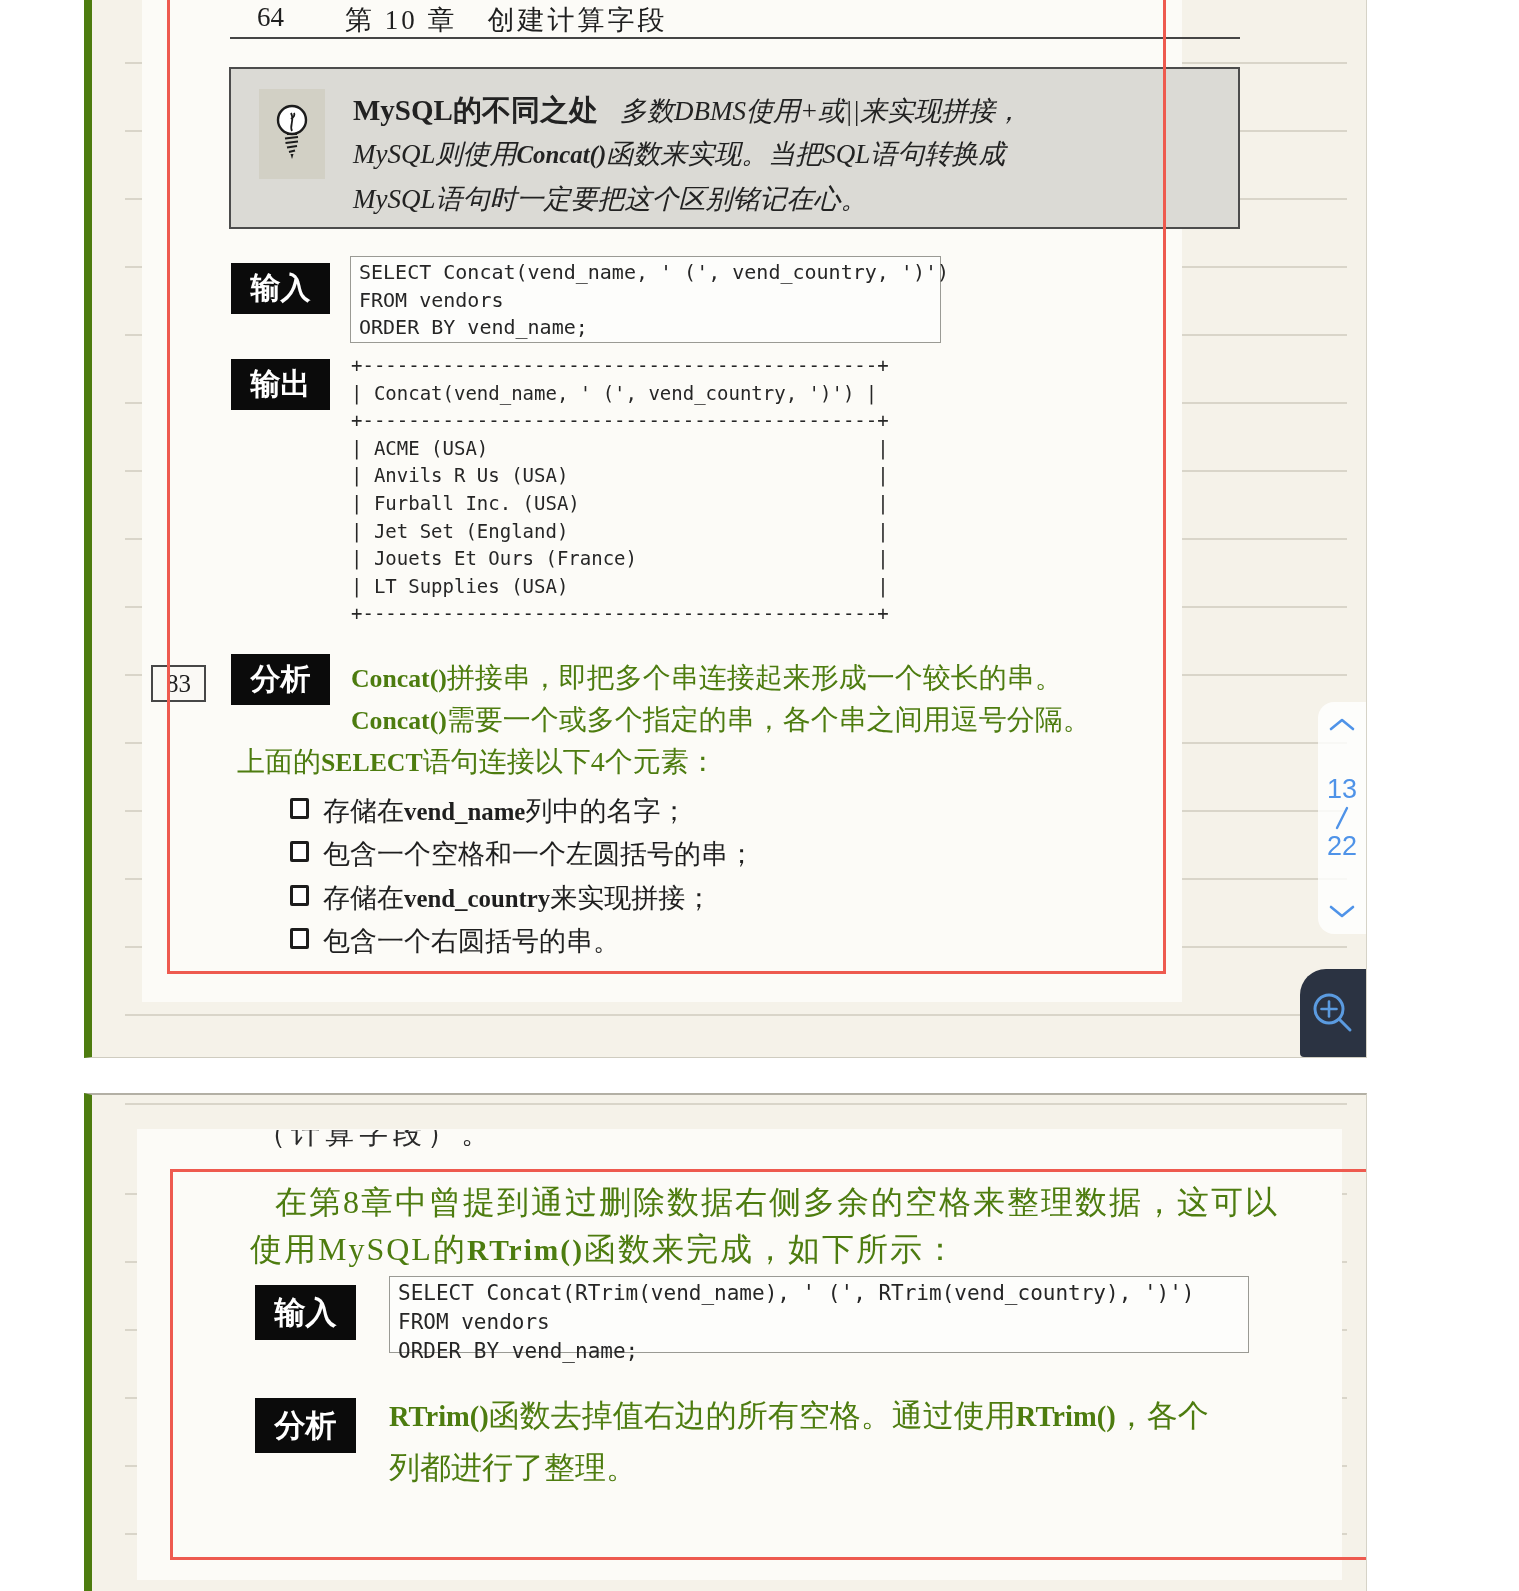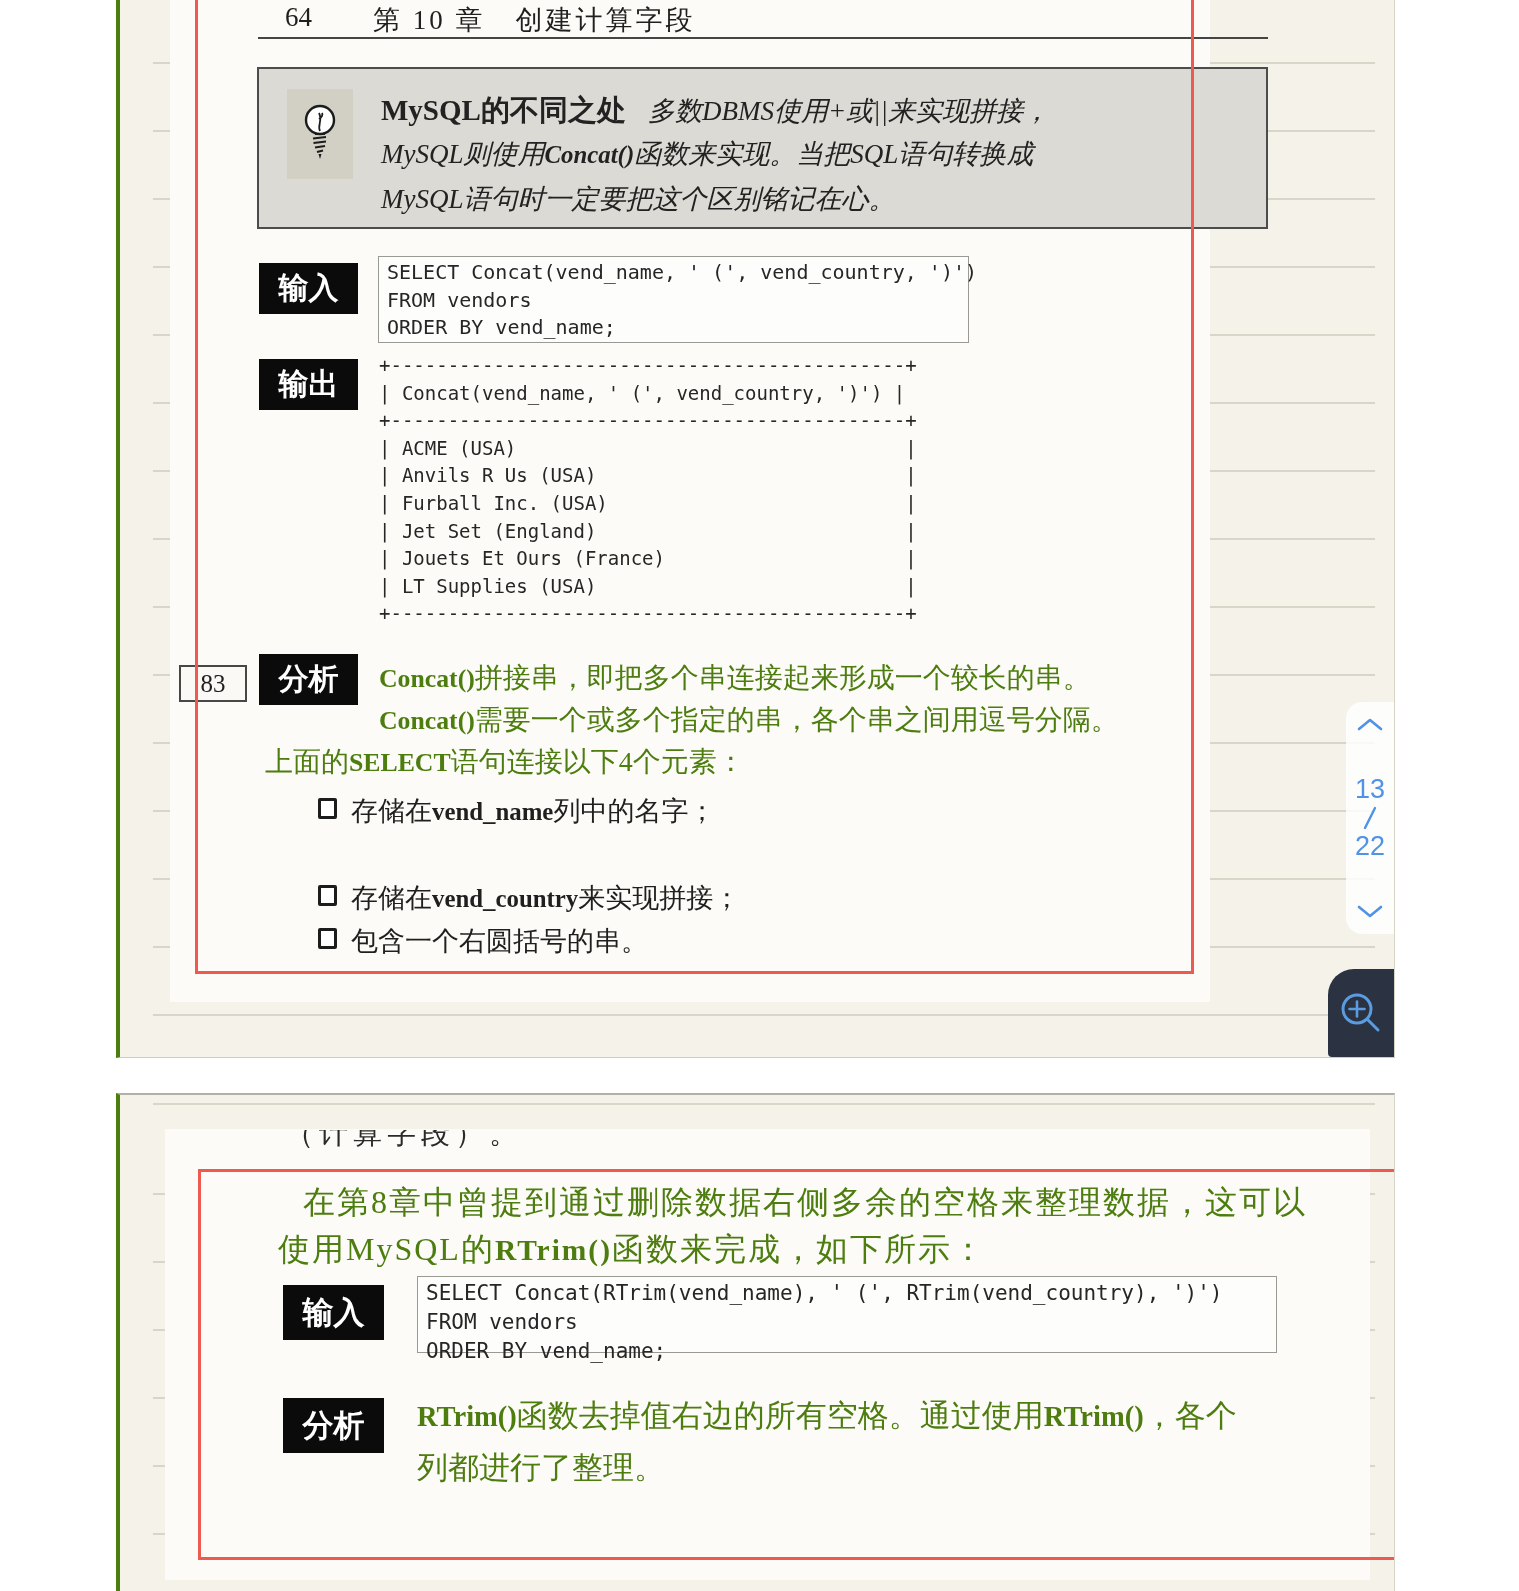--- a/index.html
+++ b/index.html
@@ -1,19 +1,19 @@
 <!DOCTYPE html>
 <html><head>
 <meta charset="utf-8">
 <style>
   html,body{margin:0;padding:0;background:#ffffff;}
   .stage{position:relative;width:1519px;height:1591px;background:#ffffff;overflow:hidden;
          font-family:"Liberation Serif","DejaVu Serif",serif;color:#1f1f1f;}
-  .page{position:absolute;left:116px;width:1274px;background:#f5f2e9;overflow:hidden;
-        border-left:4px solid #4d7c0f;border-right:1px solid #d6d3c7;}
+  .page{position:absolute;left:84px;width:1274px;background:#f5f2e9;overflow:hidden;
+        border-left:8px solid #4d7c0f;border-right:1px solid #d6d3c7;}
   .page-top{top:0;height:1057px;border-bottom:1px solid #cfccc0;}
   .page-bottom{top:1093px;height:498px;border-top:2px solid #b3b0a5;}
   .rules{position:absolute;left:33px;right:19px;top:0;bottom:0;
          background:repeating-linear-gradient(to bottom,transparent 0,transparent 66px,#d9d5c9 66px,#d9d5c9 68px);
          pointer-events:none;}
   .page-top .rules{background-position:0 -4px;}
   .page-bottom .rules{background-position:0 32px;}
   .book{position:absolute;background:#fcfbf7;}
   .book1{left:50px;top:0;width:1040px;height:1002px;}
   .book2{left:45px;top:34px;width:1205px;height:451px;}
@@ -39,21 +39,21 @@
   .lbl2{width:101px;height:55px;font-size:31px;}
   .in1{left:139px;top:263px;} .out1{left:139px;top:359px;} .ana1{left:139px;top:654px;}
   .in2{left:163px;top:190px;} .ana2{left:163px;top:303px;}
   
   pre{margin:0;font-family:"DejaVu Sans Mono","Liberation Mono",monospace;color:#262626;}
   .codebox{position:absolute;border:1px solid #9a9a94;background:#fdfdfb;box-sizing:border-box;padding:2px 8px;}
   .code1{left:258px;top:256px;width:591px;height:87px;font-size:20px;line-height:27.5px;}
   .outpre{left:259px;top:352px;font-size:19px;line-height:27.6px;}
   .code2{left:297px;top:181px;width:860px;height:77px;font-size:21px;line-height:29px;}
   
-  .marker83{left:59px;top:665px;width:68px;height:37px;background:#faf9f5;border:2px solid #474747;
+  .marker83{left:59px;top:665px;width:55px;height:37px;background:#faf9f5;border:2px solid #474747;
             box-sizing:border-box;display:flex;align-items:center;justify-content:center;font-size:25px;z-index:4;}
   
   .bodyline{position:absolute;white-space:nowrap;font-size:28px;color:#4d7c0f;}
   .mono-inline{font-family:Liberation Serif, serif;font-weight:bold;font-size:0.92em;}
   .a1l1{left:259px;top:659px;} .a1l2{left:259px;top:701px;} .a1l3{left:145px;top:743px;}
   .bullet{position:absolute;left:198px;white-space:nowrap;font-size:27px;}
   .b1{top:793px;} .b2{top:836px;} .b3{top:880px;} .b4{top:923px;}
   .sq{display:inline-block;width:13px;height:15px;border:3px solid #1c1c1c;border-radius:2px;
       margin-right:14px;vertical-align:1px;background:#fff;}
   
@@ -131,20 +131,23 @@
     <div class="bodyline a1l2">
       <span class="mono-inline">Concat()</span><span>需要一个或多个指定的串，各个串之间用逗号分隔。</span>
     </div>
     <div class="bodyline a1l3">
       <span>上面的</span><span class="mono-inline">SELECT</span><span>语句连接以下4个元素：</span>
     </div>
 
     <div class="bullet b1">
       <span class="sq"></span><span>存储在</span><span class="mono-inline">vend_name</span><span>列中的名字；</span>
     </div>
+    <div class="bullet b2">
+      <span class="sq"></span><span>包含一个空格和一个左圆括号的串；</span>
+    </div>
     <div class="bullet b3">
       <span class="sq"></span><span>存储在</span><span class="mono-inline">vend_country</span><span>来实现拼接；</span>
     </div>
     <div class="bullet b4">
       <span class="sq"></span><span>包含一个右圆括号的串。</span>
     </div>
 
     <div class="redbox redbox1"></div>
 
     <div class="abs pager">

